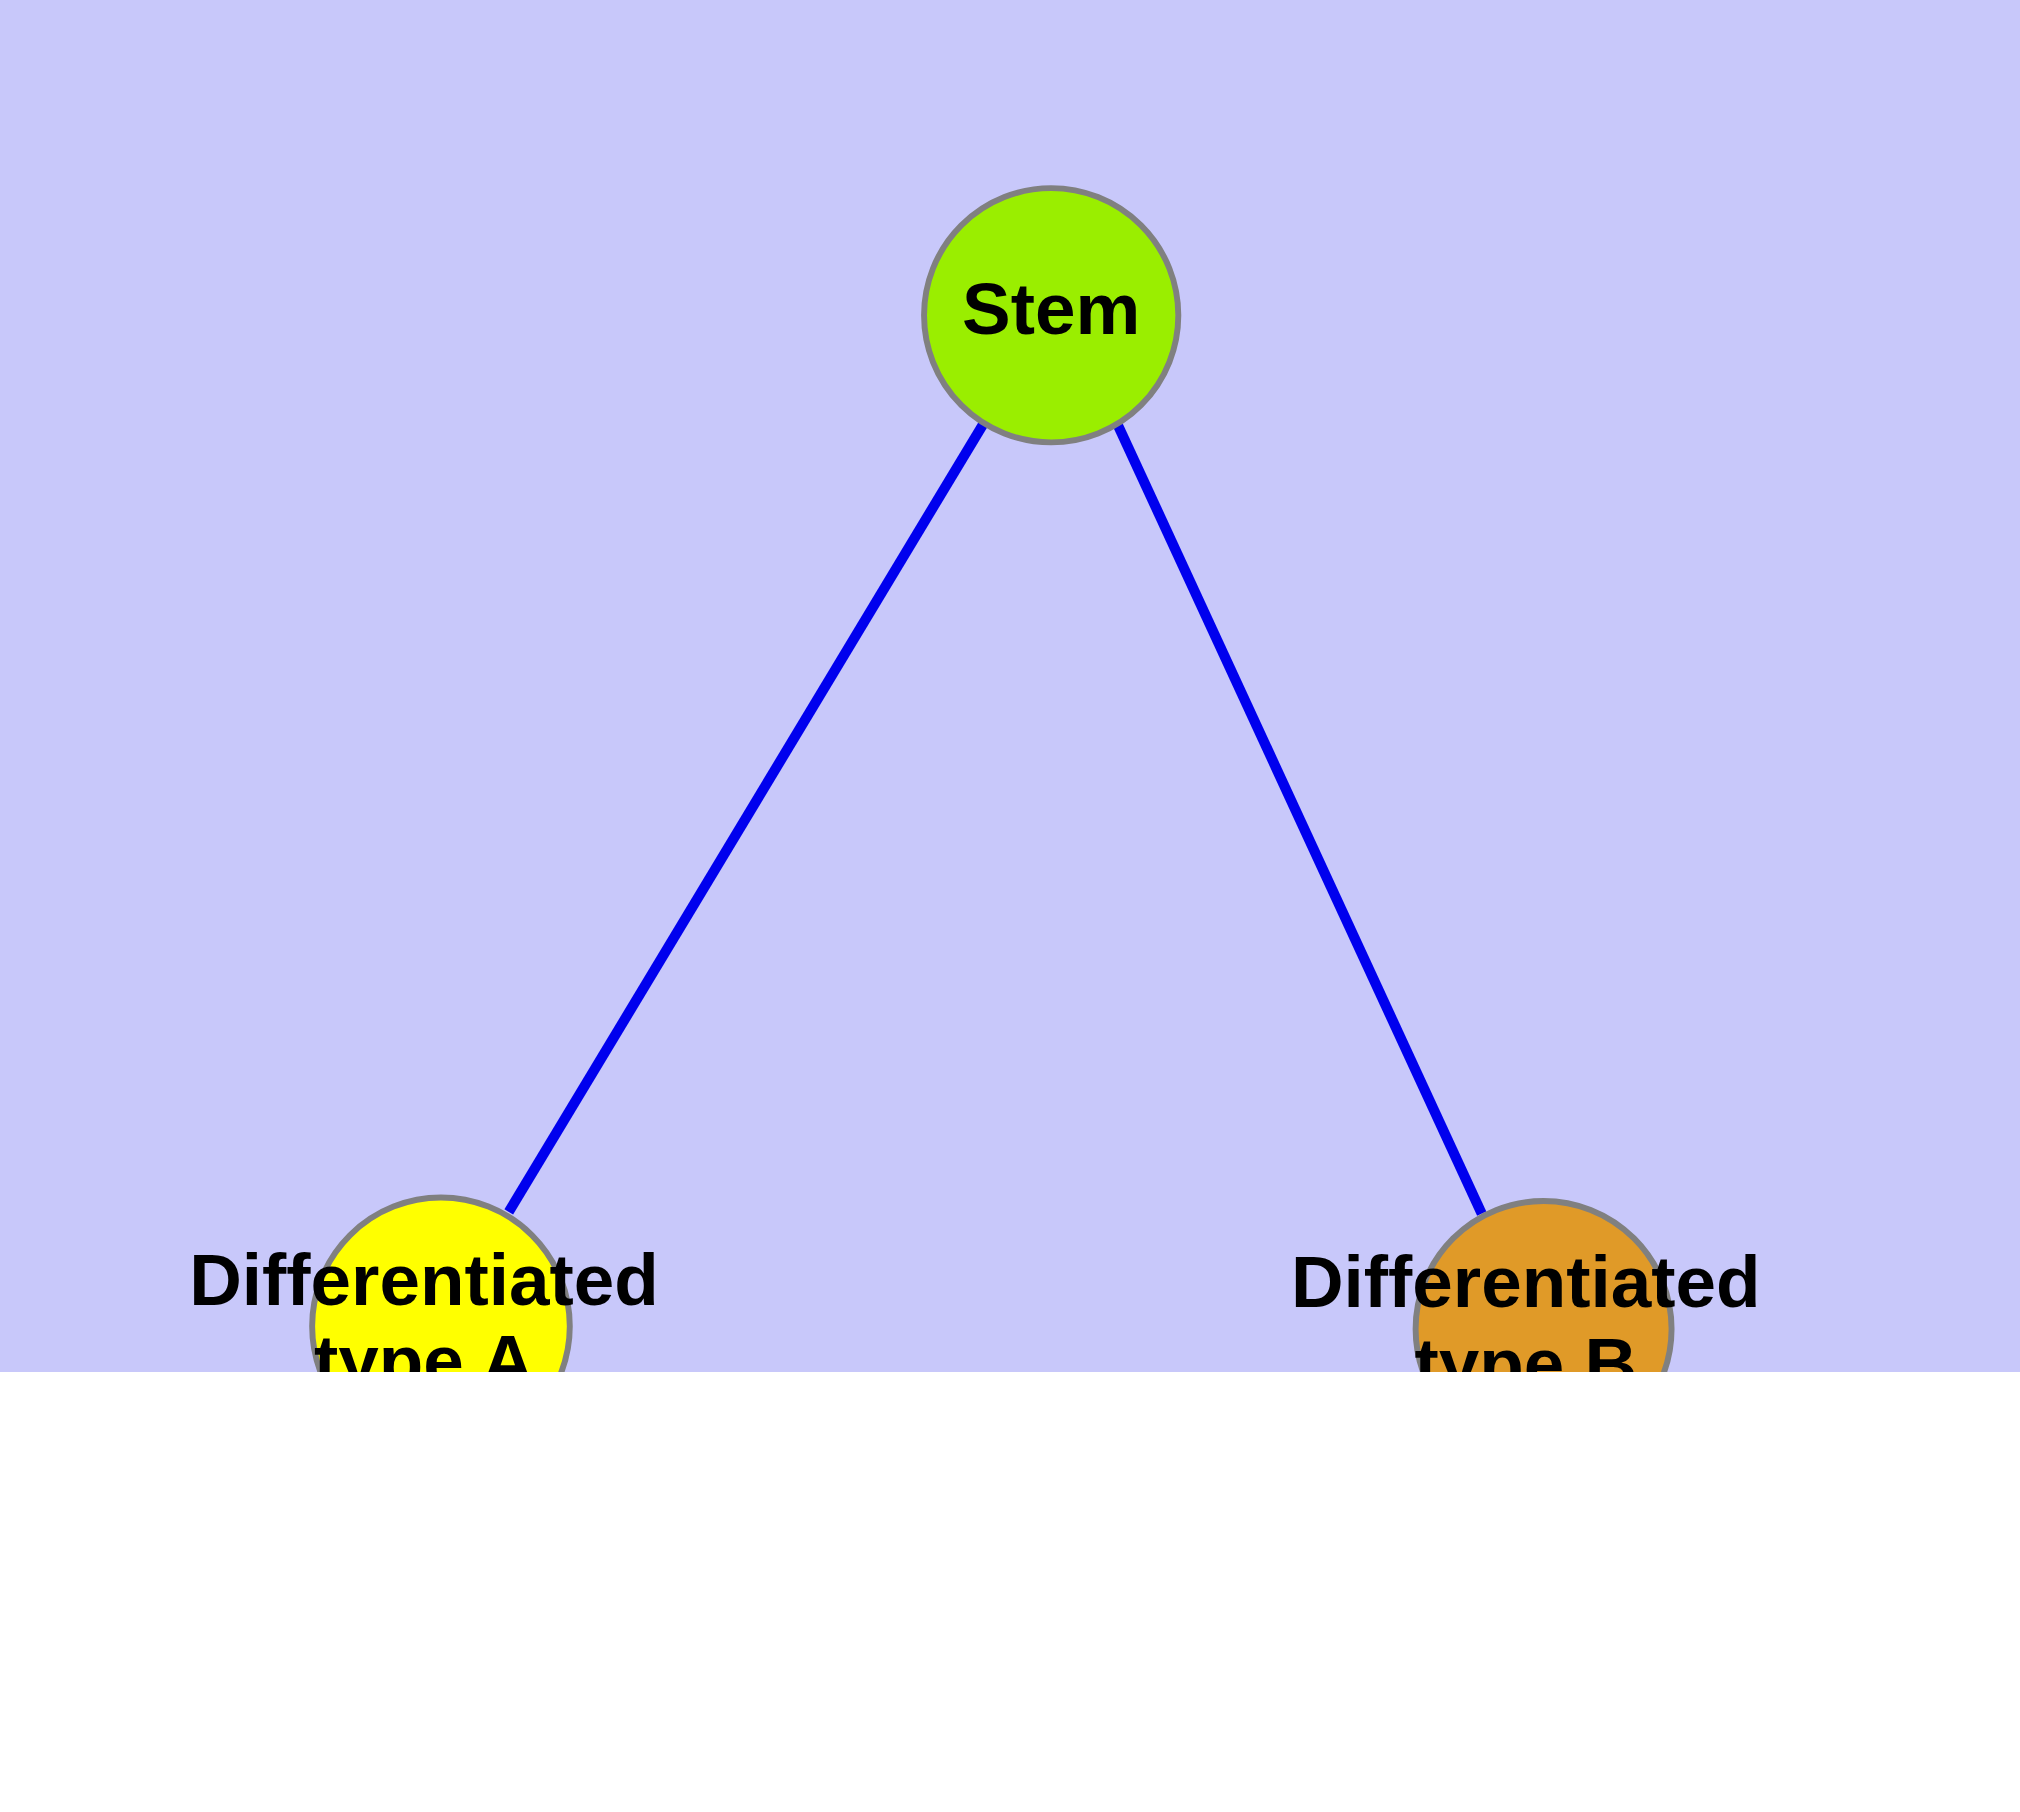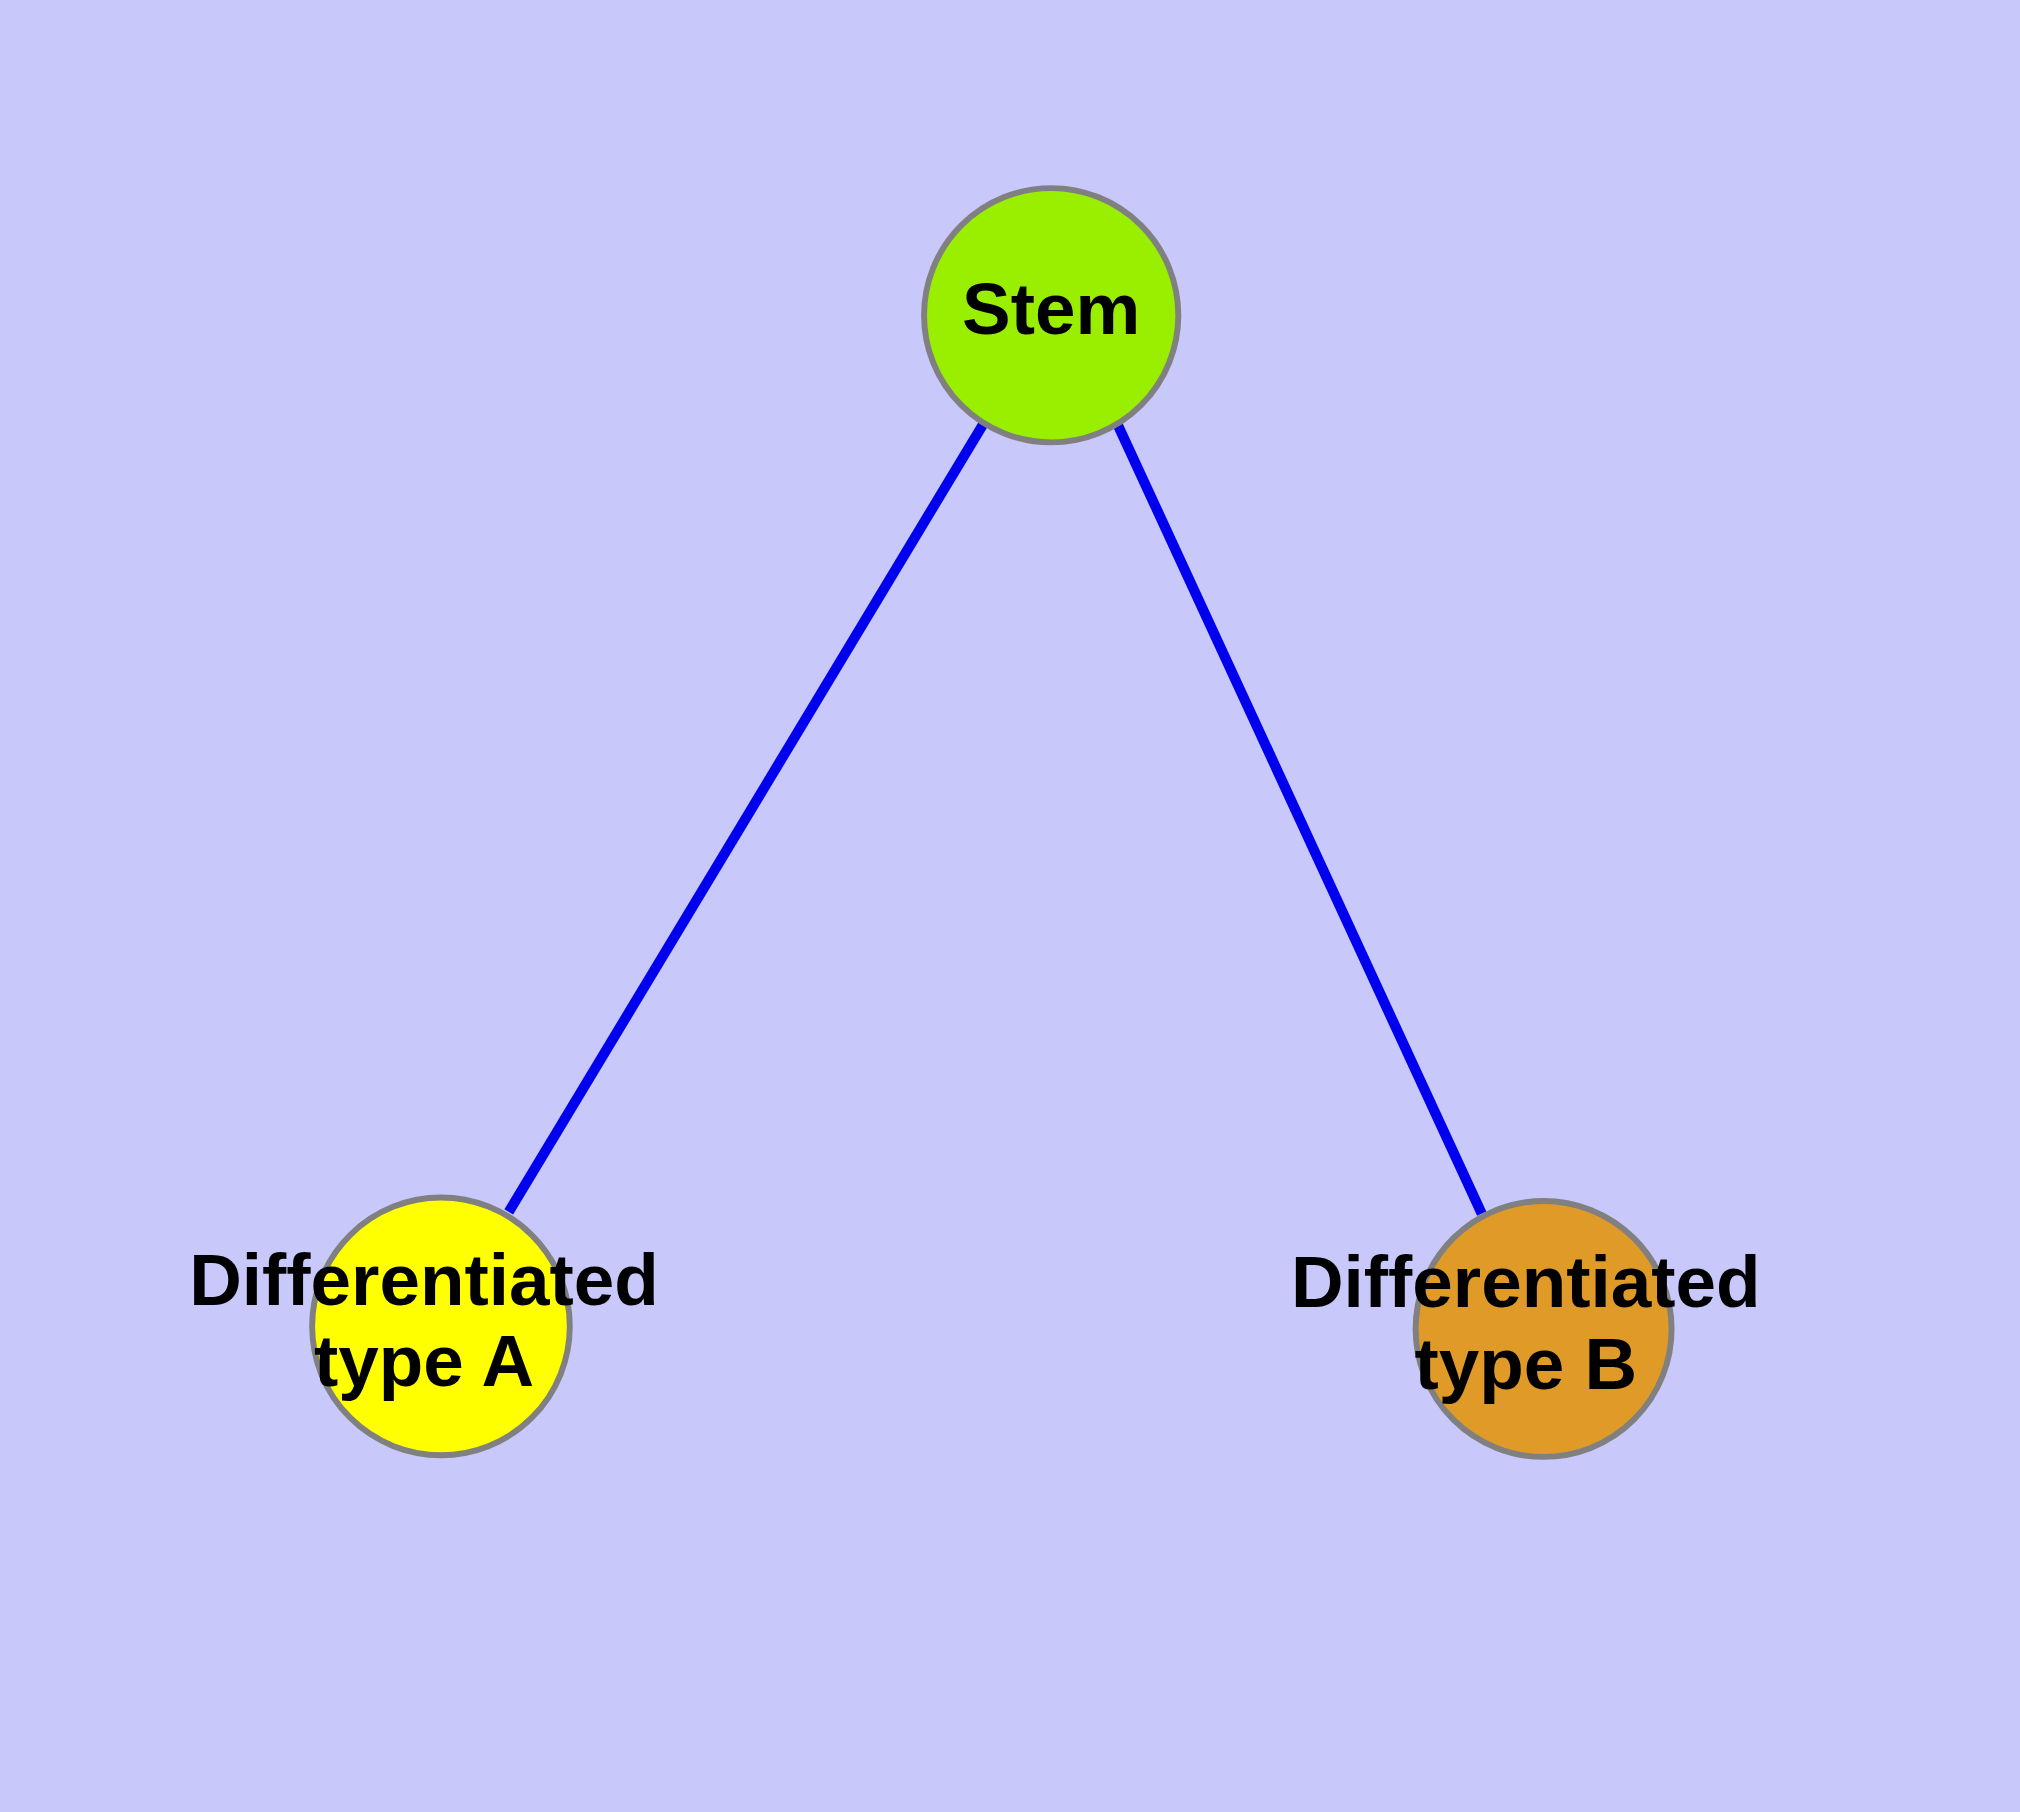--- a/index.html
+++ b/index.html
@@ -38,21 +38,21 @@
     font-weight: bold;
     fill: #000000;
     text-anchor: middle;
     dominant-baseline: middle;
     paint-order: normal;
   }
 </style>
 </head>
 <body>
 
-<div id="stage" style="width: 2021px; height: 1812px;">
+<div id="stage" style="width: 2021px; height: 1372px;">
 
   <div id="canvas-bg" style="background: rgb(200, 200, 250); width: 2021px; height: 1812px;"></div>
 
   <svg id="graph-svg" viewBox="0 0 2384 2138" xmlns="http://www.w3.org/2000/svg" style="width: 2021px; height: 1812px;">
 
     <rect id="bg-rect" x="0" y="0" width="2384" height="2138" fill="#c8c8fa"></rect>
 
     <g id="edges-group">
       <line class="edge-line" id="edge-0" x1="1160" y1="500" x2="600" y2="1430" stroke="#0000ee" stroke-width="12"></line>
       <line class="edge-line" id="edge-1" x1="1318" y1="500" x2="1748" y2="1432" stroke="#0000ee" stroke-width="12"></line>

